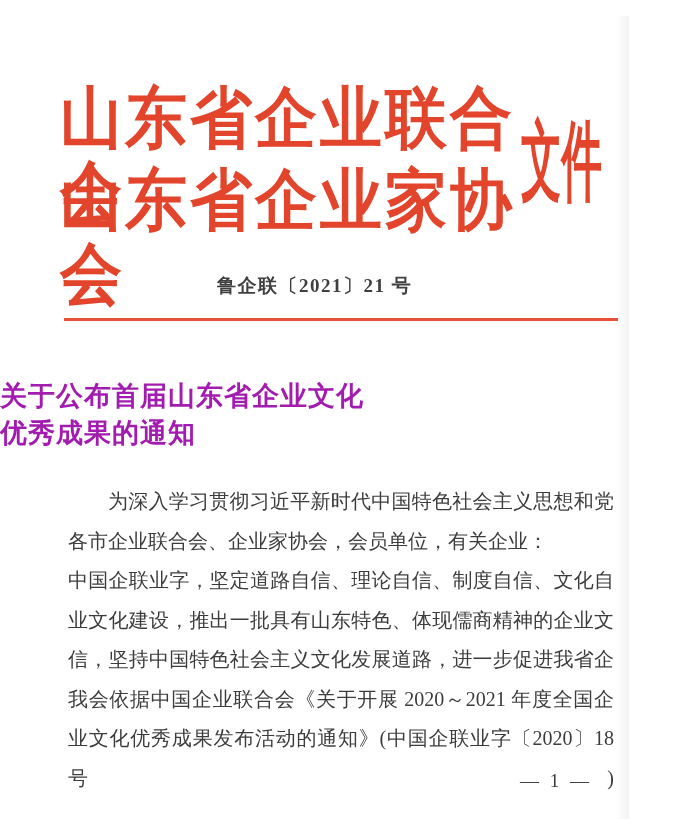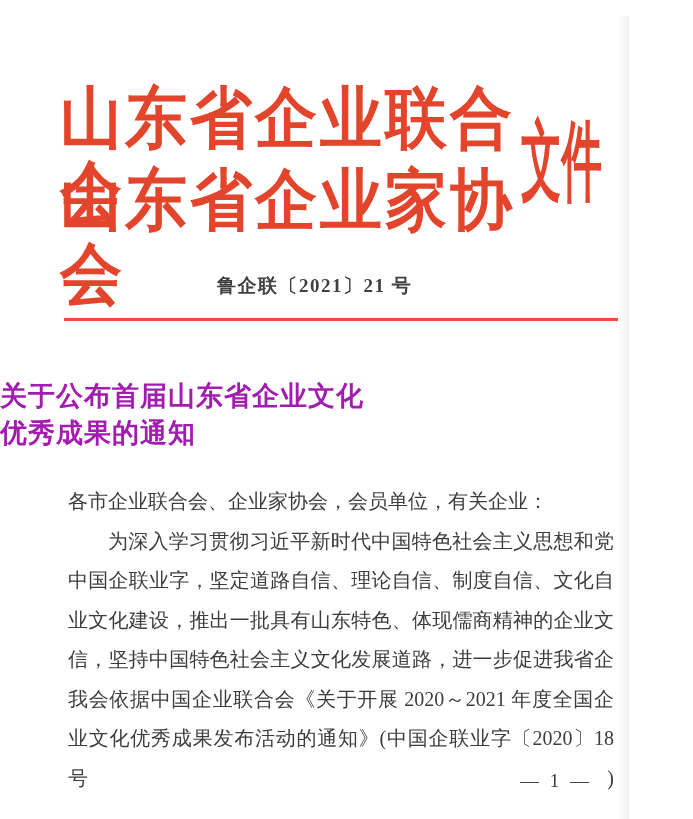--- a/index.html
+++ b/index.html
@@ -137,22 +137,22 @@
   <div class="doc-type">文件</div>
 
   <div class="doc-number">鲁企联〔2021〕21 号</div>
 
   <div class="red-rule"></div>
 
   <div class="title-line title-line-1">关于公布首届山东省企业文化</div>
   <div class="title-line title-line-2">优秀成果的通知</div>
 
   <div class="body-block">
+    <div class="body-line just indent">为深入学习贯彻习近平新时代中国特色社会主义思想和党</div>
     <div class="body-line salutation">各市企业联合会、企业家协会，会员单位，有关企业：</div>
-    <div class="body-line just indent">为深入学习贯彻习近平新时代中国特色社会主义思想和党</div>
     <div class="body-line just">中国企联业字，坚定道路自信、理论自信、制度自信、文化自</div>
     <div class="body-line just">业文化建设，推出一批具有山东特色、体现儒商精神的企业文</div>
     <div class="body-line just">信，坚持中国特色社会主义文化发展道路，进一步促进我省企</div>
     <div class="body-line just">我会依据中国企业联合会《关于开展 2020～2021 年度全国企</div>
     <div class="body-line just">业文化优秀成果发布活动的通知》(中国企联业字〔2020〕18 号)</div>
   </div>
 
   <div class="page-num">— 1 —</div>
 
 </div>

